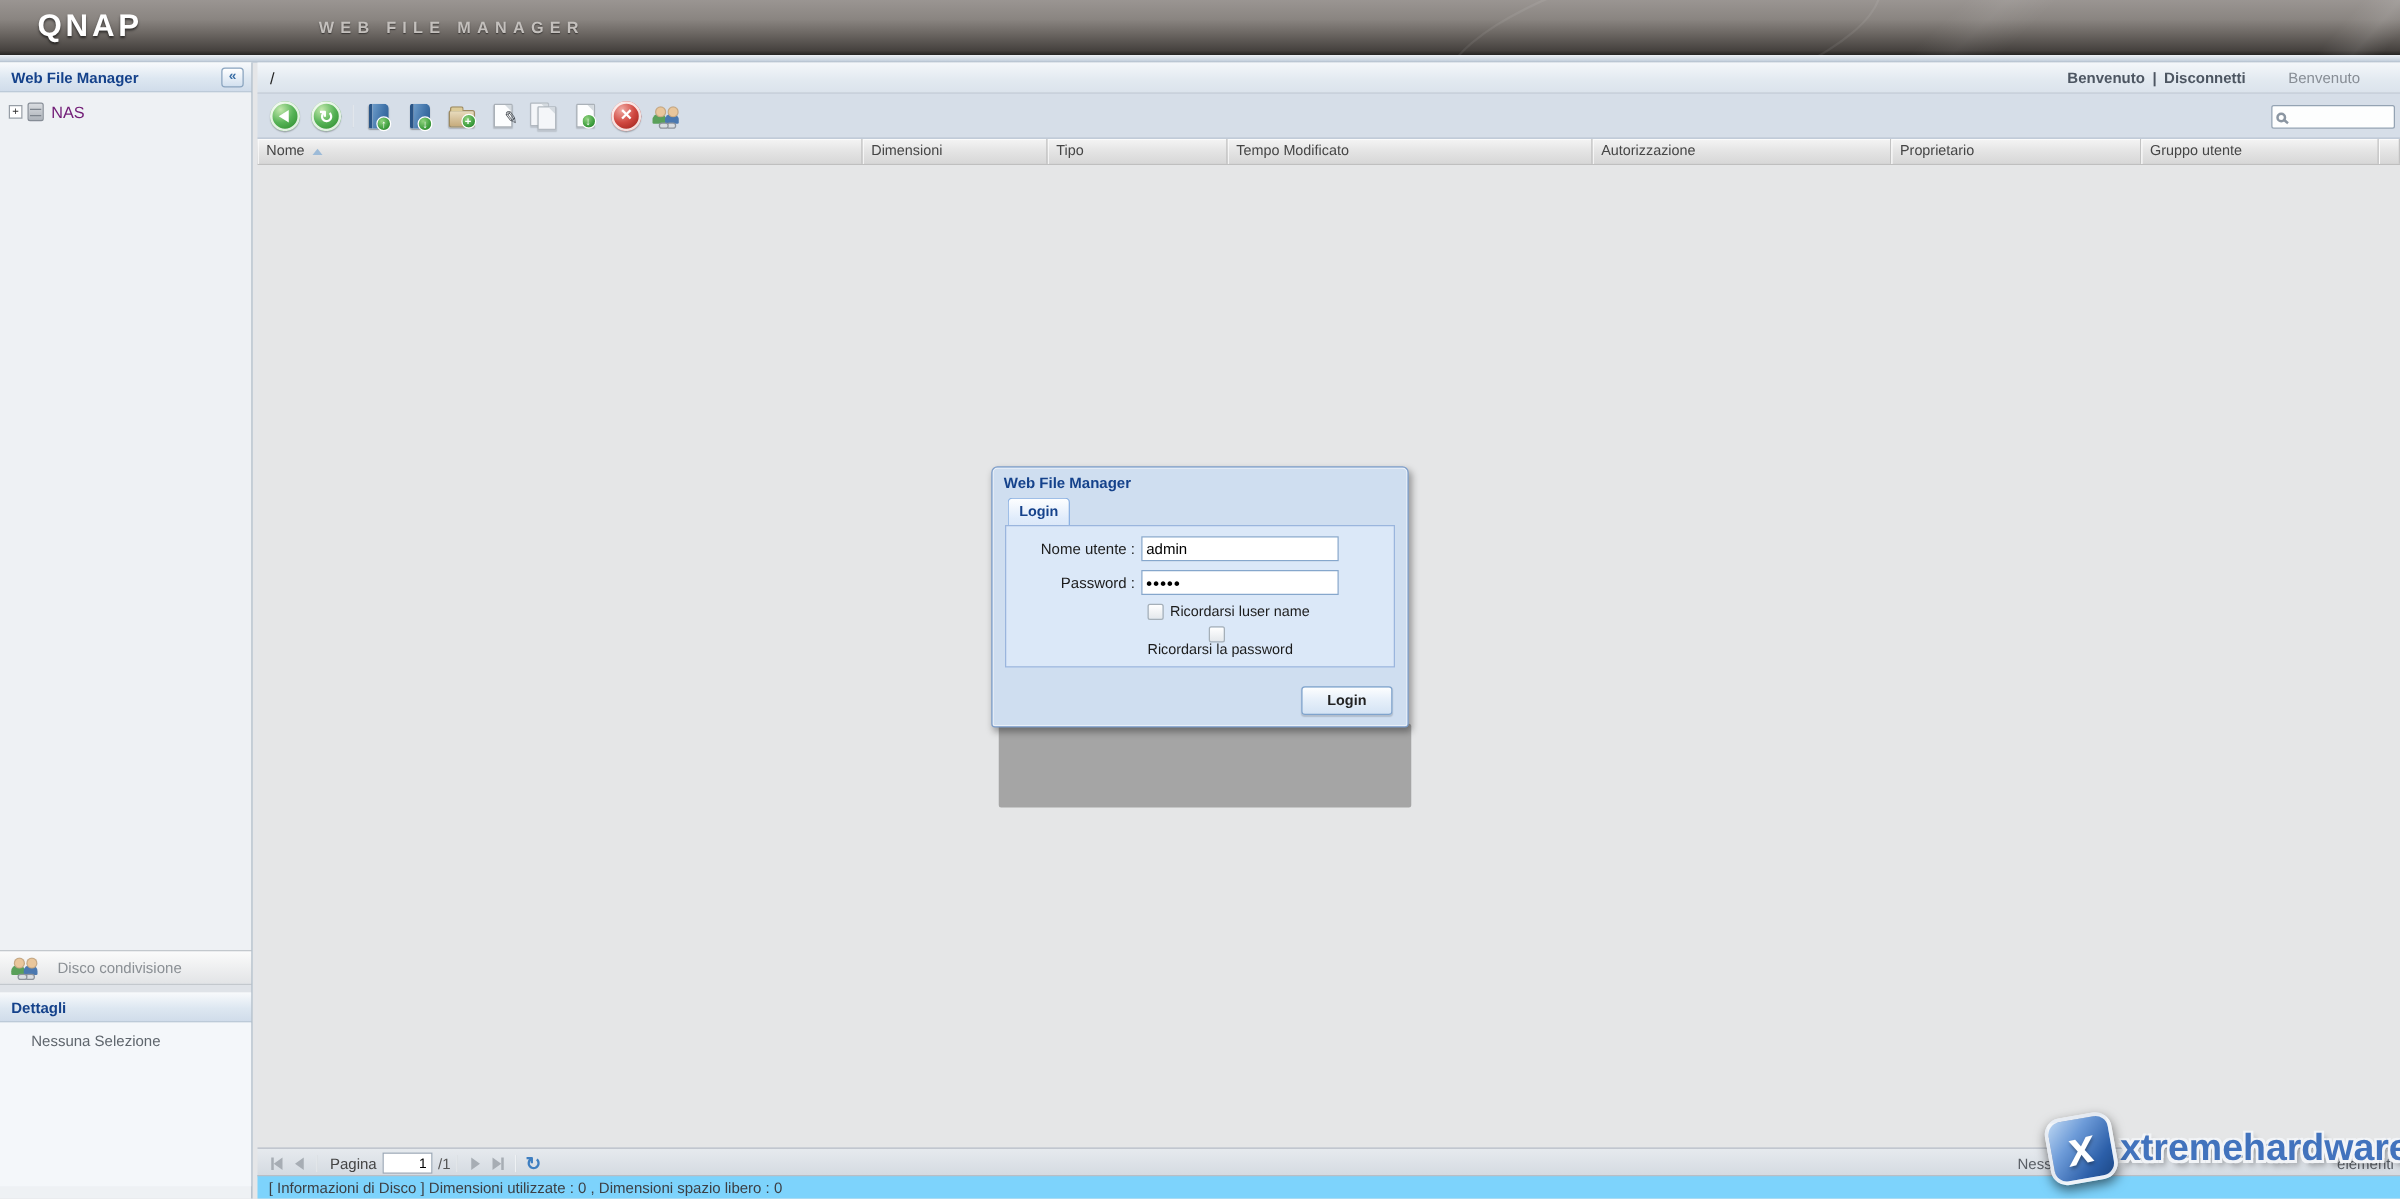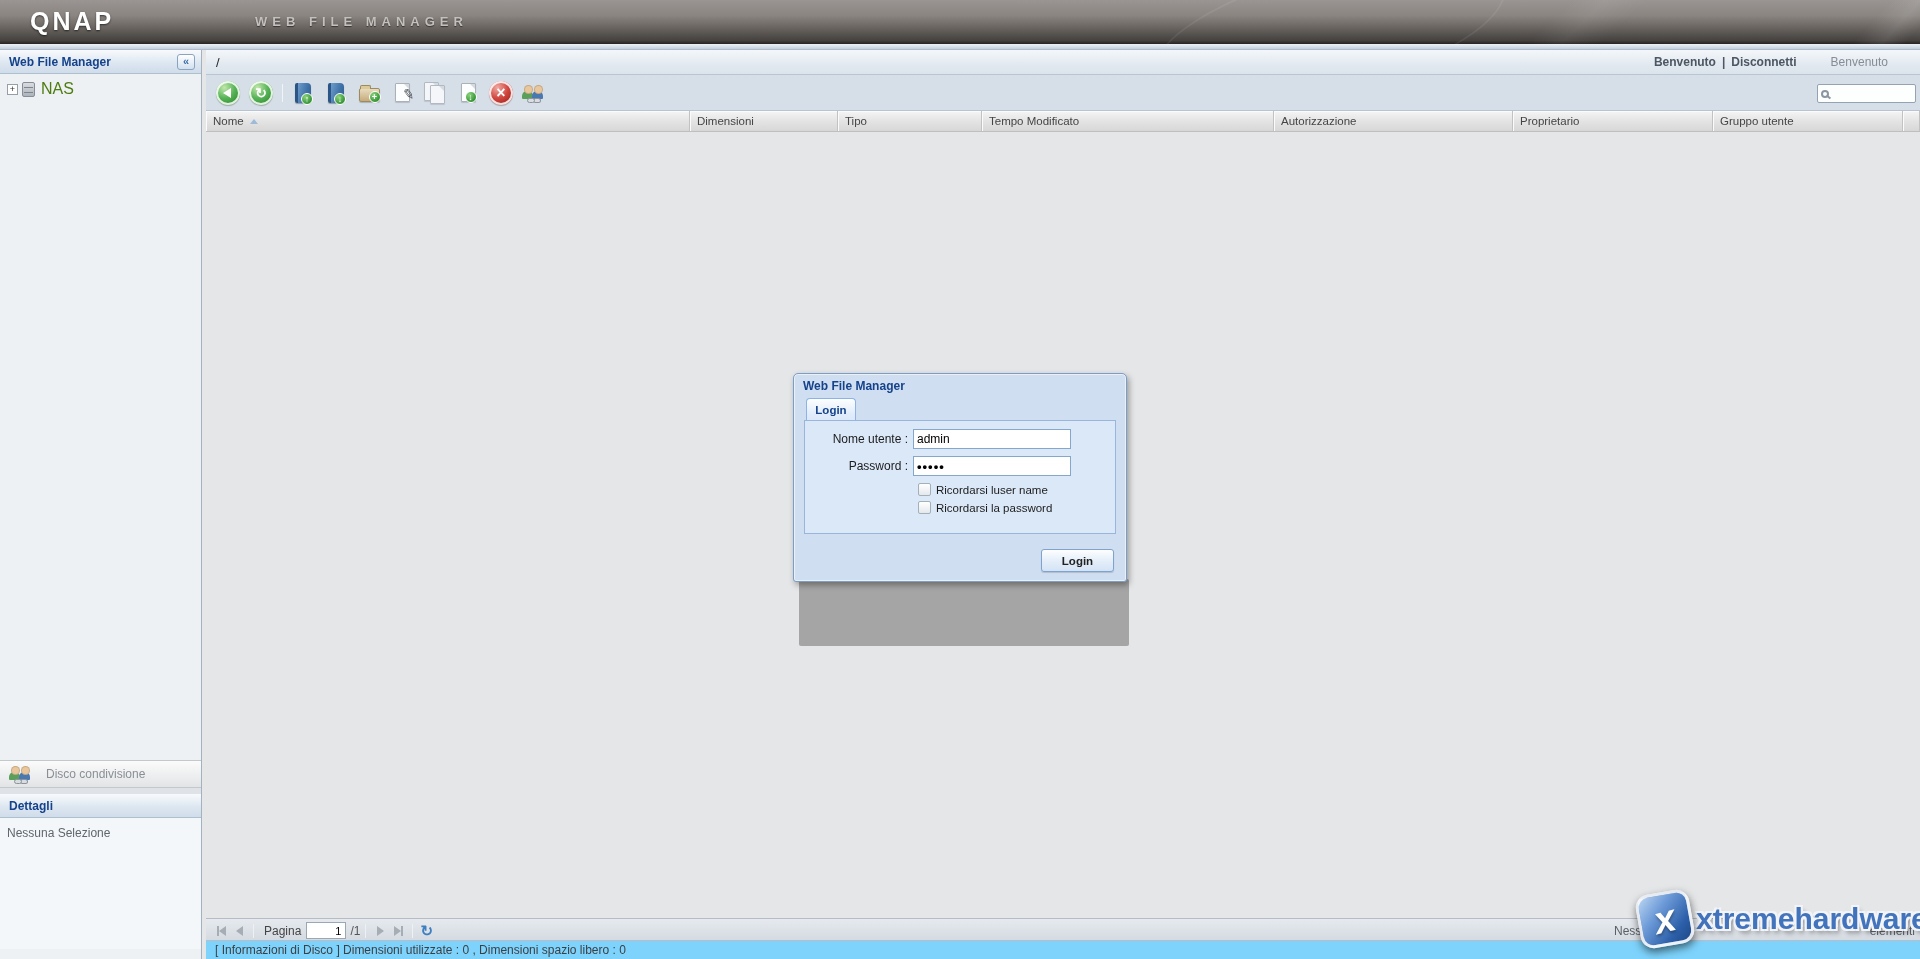--- a/index.html
+++ b/index.html
@@ -34,27 +34,27 @@
     background:linear-gradient(#ffffff, #d2e0ef); color:#3a6ea5; font-weight:bold; font-size:11px;
     line-height:13px; text-align:center; cursor:pointer; }
   .tree-area { height:686px; background:#eef1f4; padding:6px 4px; }
   .tree-row { display:flex; align-items:center; height:18px; }
   .expander { width:11px; height:11px; background:#fff; border:1px solid #979ea6; font-size:9px;
     line-height:8px; text-align:center; color:#333; margin:0 4px 0 3px; }
   .server-icon { width:13px; height:15px; border:1px solid #868d96; border-radius:2px;
     background:linear-gradient(#d9dce0, #adb3ba); position:relative; margin-right:6px; }
   .server-icon::before, .server-icon::after { content:""; position:absolute; left:1px; right:1px; height:1px; background:#7d848d; }
   .server-icon::before { top:4px; } .server-icon::after { top:9px; }
-  .tree-label { font-size:16px; color:#4d7c0f; }
+  .tree-label { font-size:13px; color:#701a75; }
 
   .share-row { height:28px; margin-top:0; border-top:1px solid #c3c8cd; border-bottom:1px solid #c3c8cd;
     background:linear-gradient(#fbfbfb, #e2e4e6); display:flex; align-items:center; padding-left:8px; cursor:pointer; }
   .share-row .share-label { color:#8a8f94; font-size:12px; margin-left:12px; }
   .sidebar-gap { height:6px; background:#dfe3e8; }
-  .details-body { height:131px; background:#f4f7fa; padding:8px 0 0 7px; }
+  .details-body { height:131px; background:#f4f7fa; padding:8px 0 0 25px; }
   .details-empty { color:#5f6periodic7; color:#5f666d; font-size:12px; }
 
   
   .people-icon { position:relative; width:26px; height:20px; flex:0 0 auto; }
   .people-icon .p { position:absolute; width:11px; height:8px; border-radius:5px 5px 1px 1px; bottom:4px; }
   .people-icon .p::before { content:""; position:absolute; width:7px; height:7px; border-radius:50%;
     background:#e9c69b; top:-6px; left:2px; border:1px solid rgba(0,0,0,.15); }
   .people-icon .p1 { left:1px; background:#5aa05a; }
   .people-icon .p2 { left:11px; background:#4a78b0; }
   .people-icon .chain { position:absolute; bottom:0; left:6px; width:8px; height:5px;
@@ -357,21 +357,21 @@
       <input class="frm-input" value="admin" style="">
     </div>
     <div class="frm-row" style="top:35px;">
       <span class="frm-label">Password :</span>
       <input class="frm-input pw" value="•••••" style="">
     </div>
     <div class="chk-row" style="top:62px;">
       <span class="chk-box"></span>
       <span class="chk-label">Ricordarsi luser name</span>
     </div>
-    <div class="chk-row" style="top:80px;">
+    <div class="chk-row" style="top:80px;flex-direction:column;">
       <span class="chk-box"></span>
       <span class="chk-label">Ricordarsi la password</span>
     </div>
   </div>
   <div class="dlg-footer">
     <button class="login-btn">Login</button>
   </div>
 </div>
 
 <div class="watermark">

